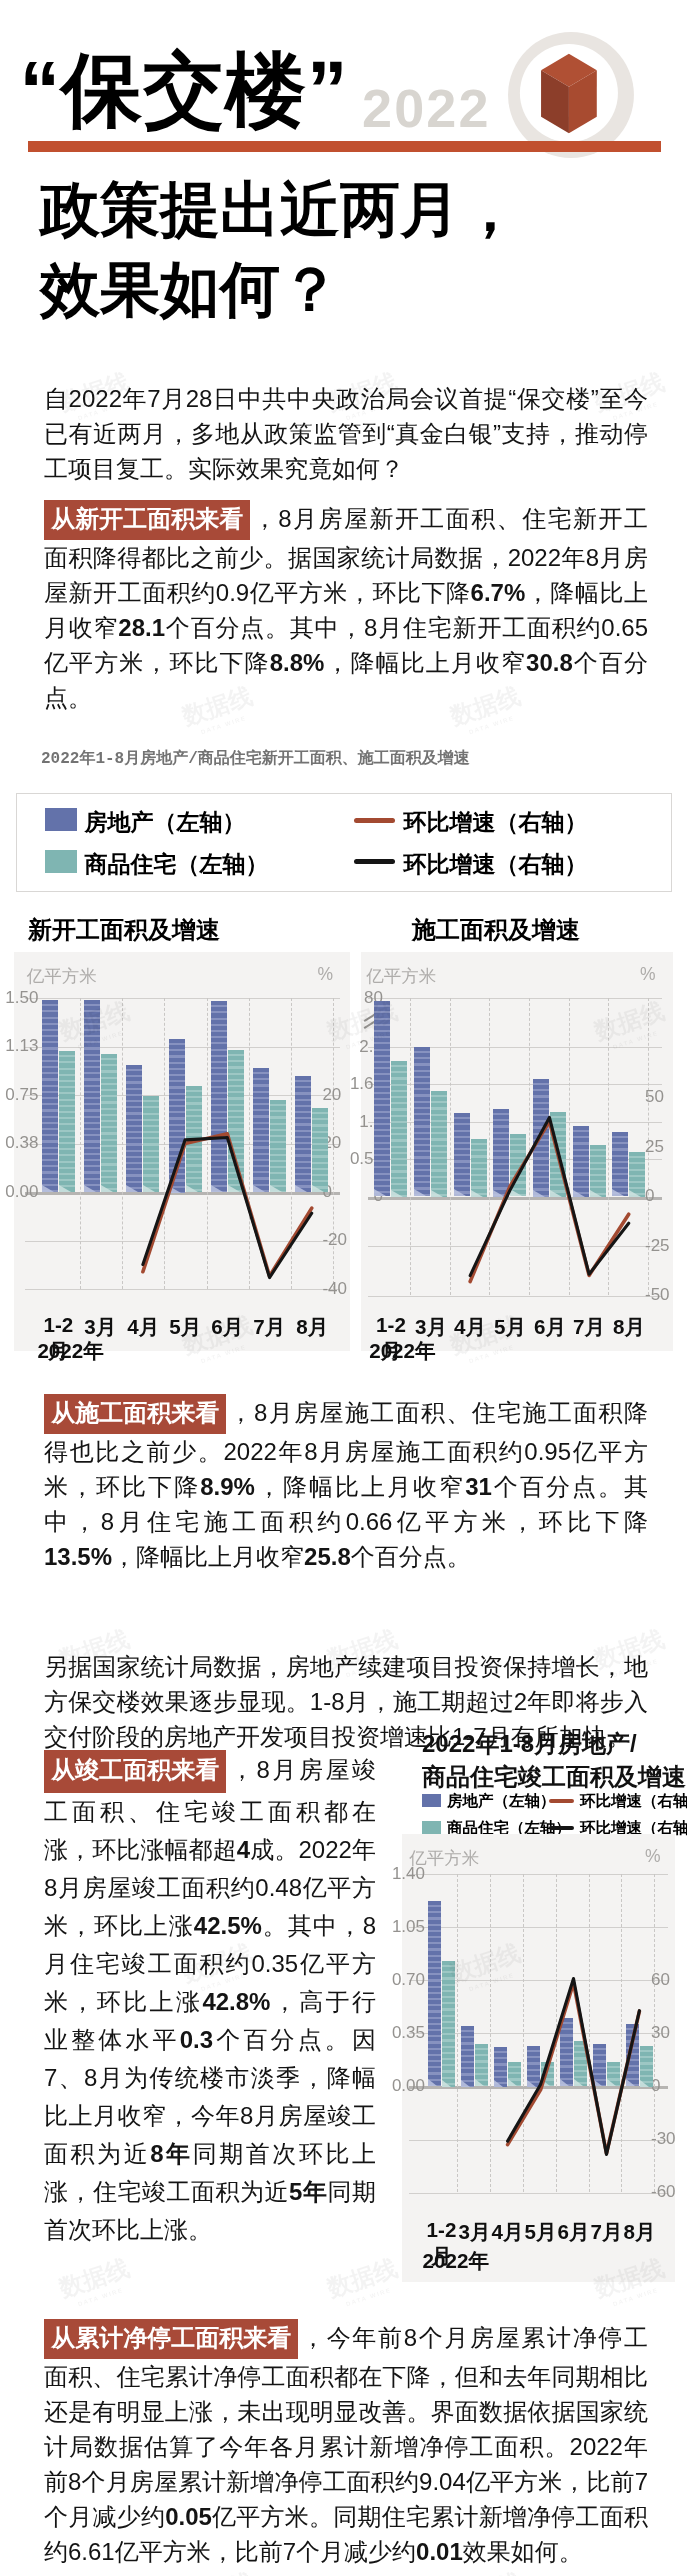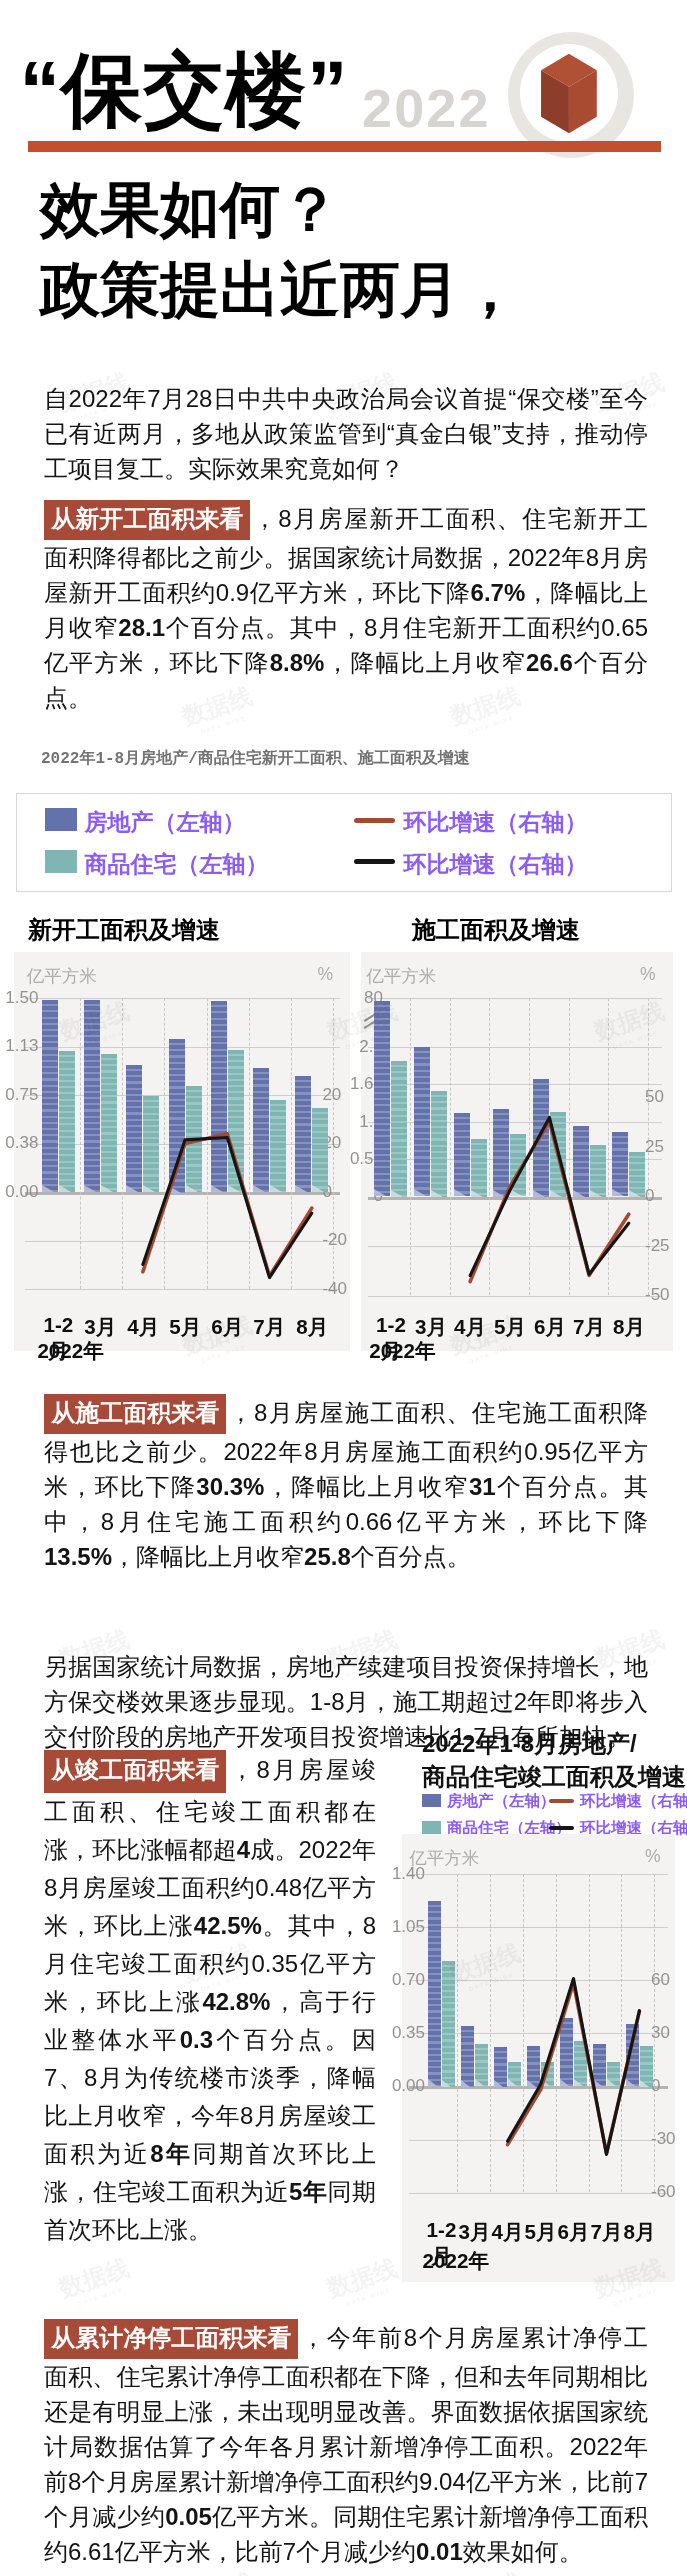--- a/index.html
+++ b/index.html
@@ -33,21 +33,21 @@
   .panel{background:#f4f3f2;}
   #plot1{left:14.4px;top:952px;width:336px;height:399px;}
   #plot2{left:361px;top:952px;width:312px;height:399px;}
   #plot3{left:402px;top:1834px;width:273px;height:448px;}
   .chip{position:absolute;}
   .chip-bar-blue{width:32px;height:23px;background:#6372aa;}
   .chip-bar-teal{width:32px;height:23px;background:#7fb5b2;}
   .chip-line{height:4.6px;border-radius:2.6px;width:41px;}
   .chip-line-red{background:#a34a31;}
   .chip-line-black{background:#151515;}
-  .legend-label{position:absolute;font-size:23px;font-weight:600;color:#8b5cf6;white-space:nowrap;}
+  .legend-label{position:absolute;font-size:23px;font-weight:600;color:#000000;white-space:nowrap;}
   .legend-label.small{font-size:15.5px;}
   .chip.small-bar{width:18.5px;height:13.4px;}
   .chip.small-line{width:25px;height:3.6px;border-radius:2.1px;}
   .wm{position:absolute;transform:rotate(-18deg);opacity:0.045;text-align:center;pointer-events:none;color:#000;}
   .wm .c{display:block;font-size:24px;font-weight:900;}
   .wm .e{display:block;font-size:6.2px;letter-spacing:1.5px;font-weight:700;}
 </style>
 </head>
 <body>
 
@@ -61,27 +61,27 @@
       <circle cx="120" cy="120" r="95" fill="#ffffff"></circle>
       <g transform="translate(120,122)">
         <polygon points="0,-78 54,-46 0,-14 -54,-46" fill="#b05034"></polygon>
         <polygon points="-54,-46 0,-14 0,76 -54,44" fill="#8c3e2a"></polygon>
         <polygon points="54,-46 54,44 0,76 0,-14" fill="#a84b30"></polygon>
       </g>
     </svg>
   </div>
   <div class="abs divider"></div>
   <div class="abs main-title">
+    <div>政策提出近两月，</div>
     <div>效果如何？</div>
-    <div>政策提出近两月，</div>
   </div>
 
   <p class="para p-intro"><span>自2022年7月28日中共中央政治局会议首提“保交楼”至今已有近两月，多地从政策监管到“真金白银”支持，推动停工项目复工。实际效果究竟如何？</span></p>
 
-  <p class="para p-s1"><span class="tag">从新开工面积来看</span><span><span>，8月房屋新开工面积、住宅新开工面积降得都比之前少。据国家统计局数据，2022年8月房屋新开工面积约0.9亿平方米，环比下降</span><b>6.7%</b><span>，降幅比上月收窄</span><b>28.1</b><span>个百分点。其中，8月住宅新开工面积约0.65亿平方米，环比下降</span><b>8.8%</b><span>，降幅比上月收窄</span><b>26.6</b><span>个百分点。</span></span></p>
+  <p class="para p-s1"><span class="tag">从新开工面积来看</span><span><span>，8月房屋新开工面积、住宅新开工面积降得都比之前少。据国家统计局数据，2022年8月房屋新开工面积约0.9亿平方米，环比下降</span><b>6.7%</b><span>，降幅比上月收窄</span><b>28.1</b><span>个百分点。其中，8月住宅新开工面积约0.65亿平方米，环比下降</span><b>8.8%</b><span>，降幅比上月收窄</span><b>30.8</b><span>个百分点。</span></span></p>
 
   <div class="abs chart-block-title cb1">2022年1-8月房地产/商品住宅新开工面积、施工面积及增速</div>
   <div class="abs legend-box">
     <div class="chip chip-bar-blue" style="left:28px;top:14.4px;"></div>
     <div class="legend-label" style="left:68px;top:13.4px;">房地产（左轴）</div>
     <div class="chip chip-line chip-line-red" style="left:337px;top:24px;"></div>
     <div class="legend-label" style="left:387px;top:13.4px;">环比增速（右轴）</div>
     <div class="chip chip-bar-teal" style="left:28px;top:56px;"></div>
     <div class="legend-label" style="left:68px;top:55px;">商品住宅（左轴）</div>
     <div class="chip chip-line chip-line-black" style="left:337px;top:65px;"></div>
@@ -251,21 +251,21 @@
       <div style="position: absolute; left: 6px; top: 361px; width: 48px; text-align: center; font-size: 20.6px; font-weight: 700; color: rgb(15, 15, 15);">1-2月</div>
       <div style="position: absolute; left: 46px; top: 361px; width: 48px; text-align: center; font-size: 20.6px; font-weight: 700; color: rgb(15, 15, 15);">3月</div>
       <div style="position: absolute; left: 85px; top: 361px; width: 48px; text-align: center; font-size: 20.6px; font-weight: 700; color: rgb(15, 15, 15);">4月</div>
       <div style="position: absolute; left: 125px; top: 361px; width: 48px; text-align: center; font-size: 20.6px; font-weight: 700; color: rgb(15, 15, 15);">5月</div>
       <div style="position: absolute; left: 165px; top: 361px; width: 48px; text-align: center; font-size: 20.6px; font-weight: 700; color: rgb(15, 15, 15);">6月</div>
       <div style="position: absolute; left: 204px; top: 361px; width: 48px; text-align: center; font-size: 20.6px; font-weight: 700; color: rgb(15, 15, 15);">7月</div>
       <div style="position: absolute; left: 244px; top: 361px; width: 48px; text-align: center; font-size: 20.6px; font-weight: 700; color: rgb(15, 15, 15);">8月</div>
       <div style="position: absolute; left: 8.2px; top: 385px; font-size: 20.6px; font-weight: 800; color: rgb(15, 15, 15);">2022年</div>
     </div>
 
-  <p class="para p-s2"><span class="tag">从施工面积来看</span><span><span>，8月房屋施工面积、住宅施工面积降得也比之前少。2022年8月房屋施工面积约0.95亿平方米，环比下降</span><b>30.3%</b><span>，降幅比上月收窄</span><b>31</b><span>个百分点。其中，8月住宅施工面积约0.66亿平方米，环比下降</span><b>13.5%</b><span>，降幅比上月收窄</span><b>25.8</b><span>个百分点。</span></span></p>
+  <p class="para p-s2"><span class="tag">从施工面积来看</span><span><span>，8月房屋施工面积、住宅施工面积降得也比之前少。2022年8月房屋施工面积约0.95亿平方米，环比下降</span><b>8.9%</b><span>，降幅比上月收窄</span><b>31</b><span>个百分点。其中，8月住宅施工面积约0.66亿平方米，环比下降</span><b>13.5%</b><span>，降幅比上月收窄</span><b>25.8</b><span>个百分点。</span></span></p>
 
   <p class="para p-3"><span>另据国家统计局数据，房地产续建项目投资保持增长，地方保交楼效果逐步显现。1-8月，施工期超过2年即将步入交付阶段的房地产开发项目投资增速比1-7月有所加快。</span></p>
 
   <p class="para p-s3"><span class="tag">从竣工面积来看</span><span><span>，8月房屋竣工面积、住宅竣工面积都在涨，环比涨幅都超</span><b>4</b><span>成。2022年8月房屋竣工面积约0.48亿平方米，环比上涨</span><b>42.5%</b><span>。其中，8月住宅竣工面积约0.35亿平方米，环比上涨</span><b>42.8%</b><span>，高于行业整体水平</span><b>0.3</b><span>个百分点。因7、8月为传统楼市淡季，降幅比上月收窄，今年8月房屋竣工面积为近</span><b>8年</b><span>同期首次环比上涨，住宅竣工面积为近</span><b>5年</b><span>同期首次环比上涨。</span></span></p>
 
   <div class="abs c3-title">
     <div>2022年1-8月房地产/</div>
     <div>商品住宅竣工面积及增速</div>
   </div>
   <div class="chip small-bar abs" style="left:422px;top:1794px;background:#6372aa;"></div>

